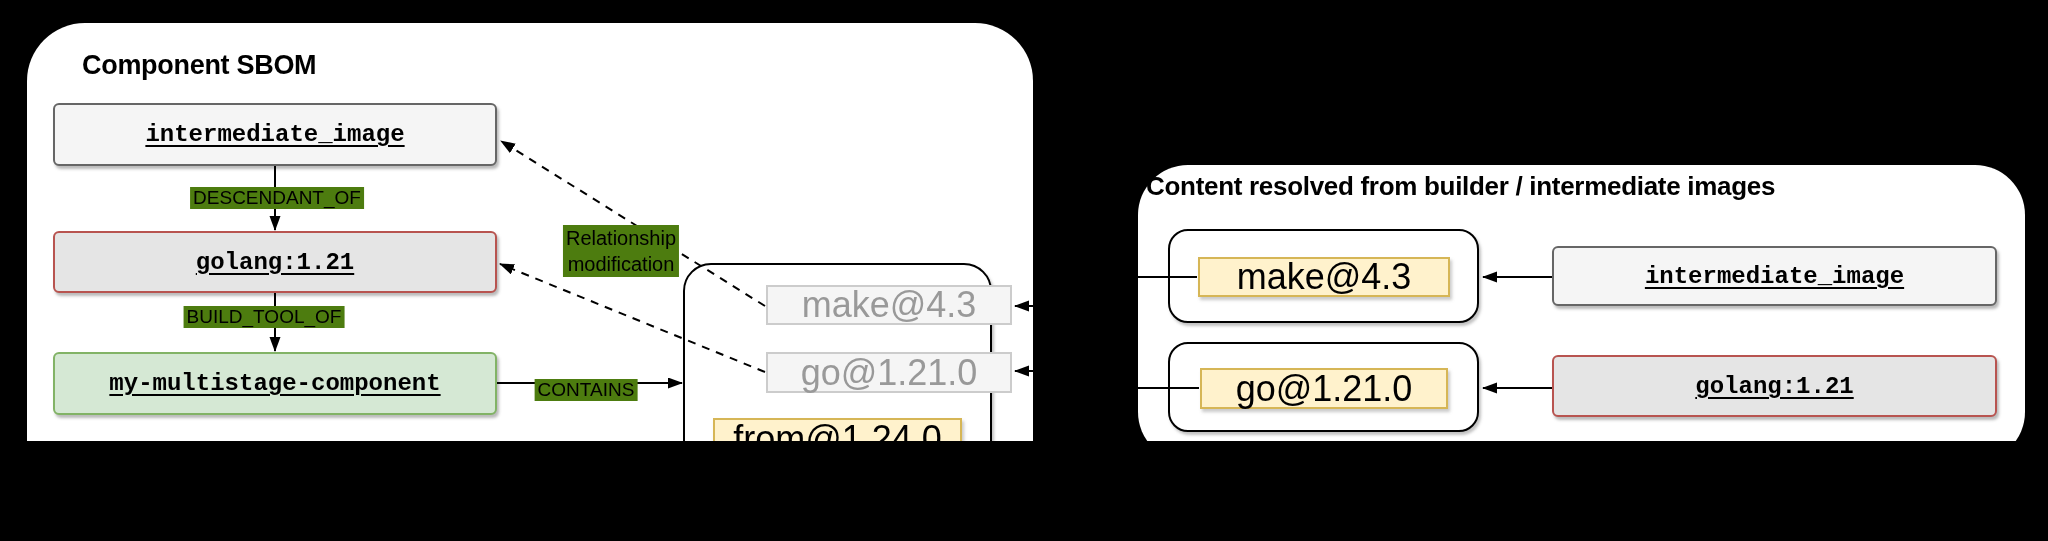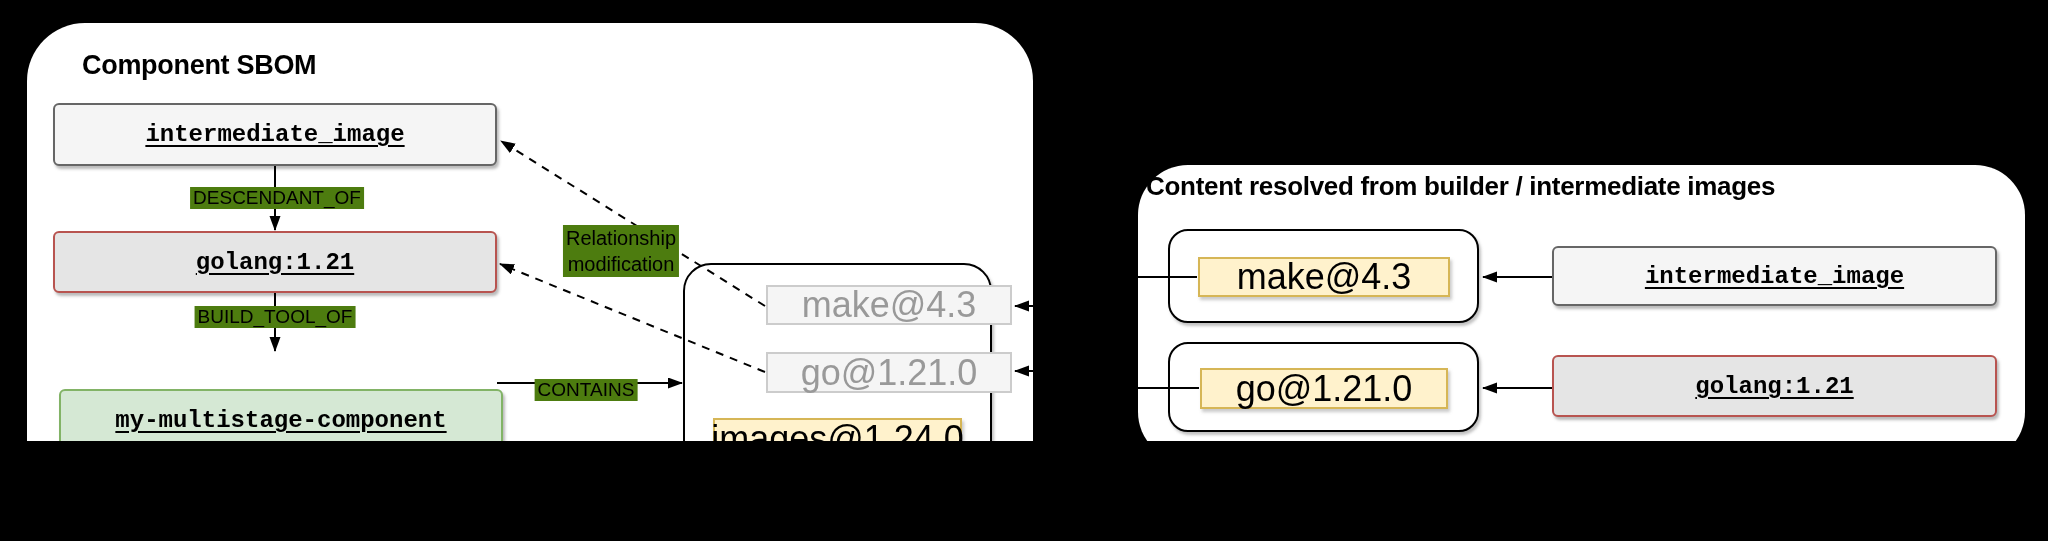--- a/index.html
+++ b/index.html
@@ -19,21 +19,21 @@
         z-index:3;box-shadow:2px 3px 3px rgba(102,102,102,0.45);}
   .node-mono{font-family:"Liberation Mono","DejaVu Sans Mono",monospace;font-weight:bold;
              font-size:24px;text-decoration:underline;text-decoration-thickness:2px;
              text-underline-offset:4px;white-space:nowrap;}
   .node-gray{background:#f5f5f5;border-color:#666666;}
   .node-red{background:#e5e5e5;border-color:#b85450;}
   .node-green{background:#d5e8d4;border-color:#82b366;}
 
   .n-intermediate{left:53px;top:103px;width:444px;height:63px;}
   .n-golang{left:53px;top:231px;width:444px;height:62px;}
-  .n-component{left:59px;top:352px;width:444px;height:63px;margin-top:37px;}
+  .n-component{left:53px;top:352px;width:444px;height:63px;}
 
   .group{position:absolute;box-sizing:border-box;border:2px solid #000;background:#fff;
          z-index:2;box-shadow:2px 3px 3px rgba(102,102,102,0.4);}
   .g-contains{left:683px;top:263px;width:309px;height:237px;border-radius:28px;}
   .g-make{left:1168px;top:229px;width:311px;height:94px;border-radius:20px;}
   .g-go{left:1168px;top:342px;width:311px;height:90px;border-radius:20px;}
 
   .pkg{position:absolute;display:flex;align-items:center;justify-content:center;
        box-sizing:border-box;border:2px solid;font-size:36px;z-index:3;white-space:nowrap;}
   .pkg-muted{background:#f5f5f5;border-color:#cccccc;color:#999999;}
@@ -47,21 +47,21 @@
   .p-go-r{left:1200px;top:368px;width:248px;height:41px;}
 
   .n-intermediate-r{left:1552px;top:246px;width:445px;height:60px;}
   .n-golang-r{left:1552px;top:355px;width:445px;height:62px;}
 
   .wires{position:absolute;left:0;top:0;width:2048px;height:541px;z-index:5;pointer-events:none;}
 
   .edge-label{position:absolute;z-index:6;background:#4d7c0f;padding:0 3px;
               font-size:19px;white-space:nowrap;transform:translate(-50%,-50%);}
   .l-descendant{left:277px;top:198px;}
-  .l-buildtool{left:275px;top:317px;}
+  .l-buildtool{left:264px;top:317px;}
   .l-contains{left:586px;top:390px;}
   .l-relmod{left:600px;top:251px;font-weight:normal;font-size:20px;line-height:26px;
             text-align:center;margin-left:21px;}
 </style>
 </head>
 <body>
 
 <div class="stage">
 
   <div class="panel panel-left"></div>
@@ -73,21 +73,21 @@
   <div class="node node-red n-golang">
     <span class="node-mono">golang:1.21</span>
   </div>
   <div class="node node-green n-component">
     <span class="node-mono">my-multistage-component</span>
   </div>
 
   <div class="group g-contains"></div>
   <div class="pkg pkg-muted p-make-l">make@4.3</div>
   <div class="pkg pkg-muted p-go-l">go@1.21.0</div>
-  <div class="pkg pkg-yellow p-numpy">images@1.24.0</div>
+  <div class="pkg pkg-yellow p-numpy">from@1.24.0</div>
 
   <div class="panel panel-right"></div>
   <div class="panel-title title-right">Content resolved from builder / intermediate images</div>
 
   <div class="group g-make"></div>
   <div class="group g-go"></div>
 
   <div class="pkg pkg-yellow p-make-r">make@4.3</div>
   <div class="pkg pkg-yellow p-go-r">go@1.21.0</div>
 

